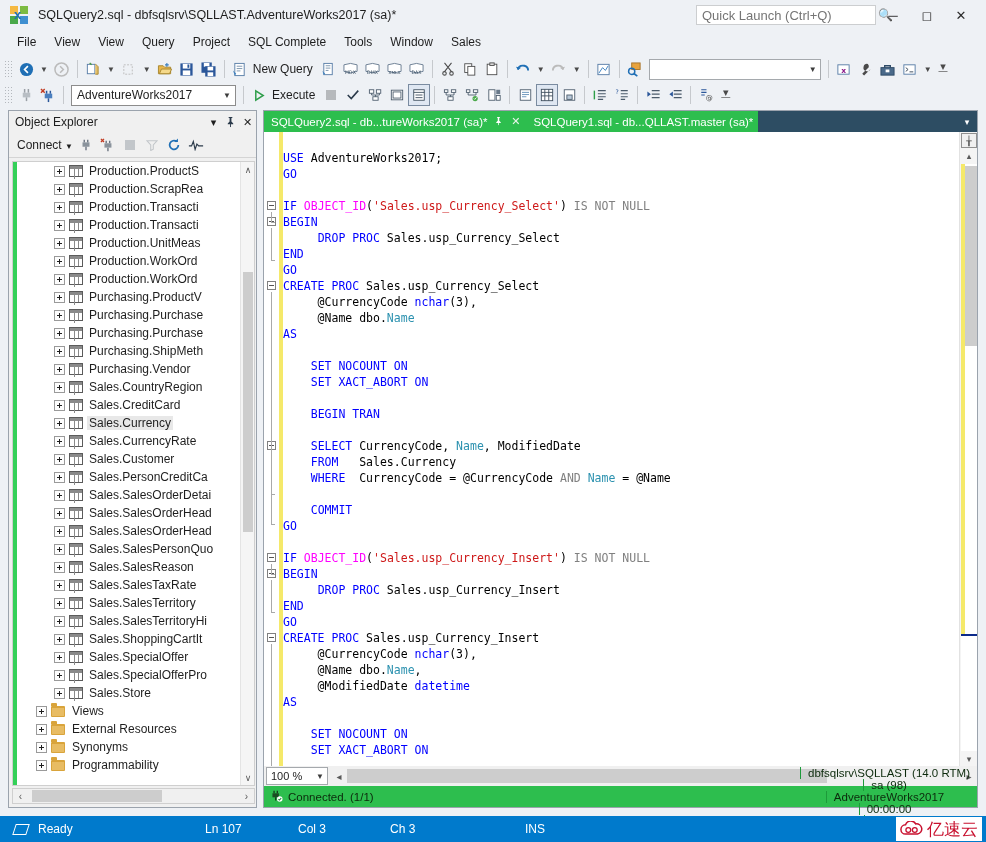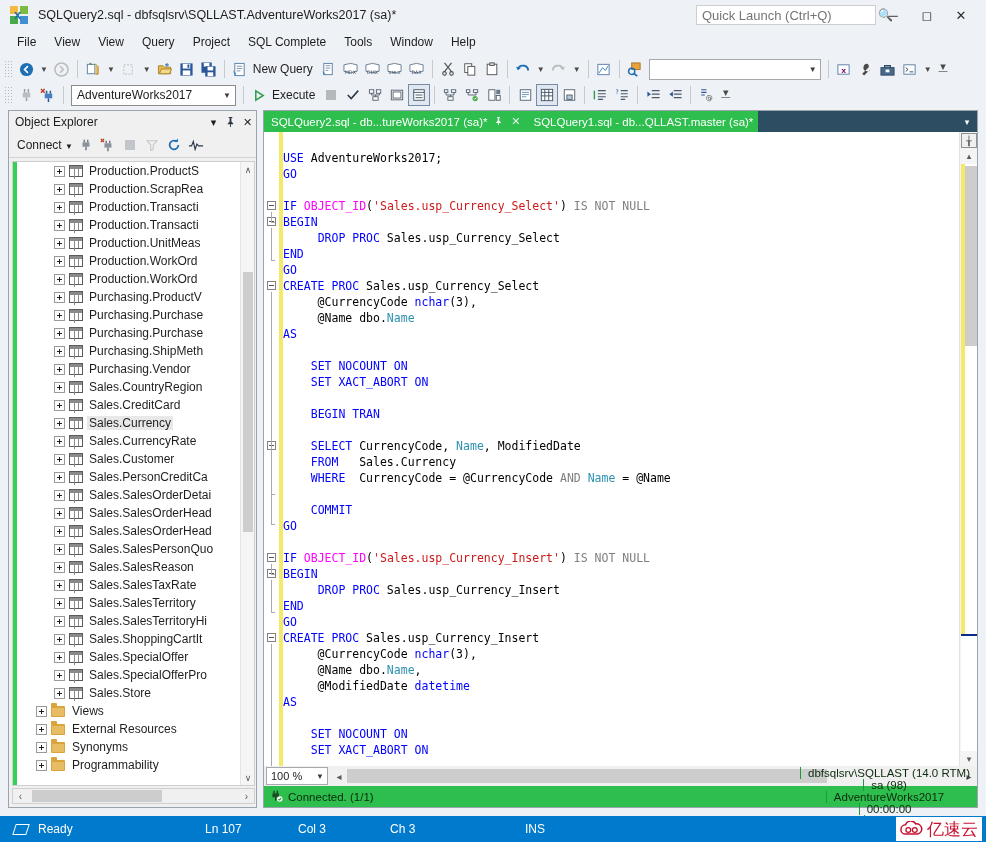--- a/index.html
+++ b/index.html
@@ -348,21 +348,21 @@
 
   <div class="menubar">
     <div class="menu-item">File</div>
     <div class="menu-item">View</div>
     <div class="menu-item">View</div>
     <div class="menu-item">Query</div>
     <div class="menu-item">Project</div>
     <div class="menu-item">SQL Complete</div>
     <div class="menu-item">Tools</div>
     <div class="menu-item">Window</div>
-    <div class="menu-item">Help</div>
+    <div class="menu-item">Sales</div>
   </div>
 
   <div class="toolbar toolbar1">
     <div class="grip"></div>
     <div class="tb-dd">
       <div class="tb-btn">
         <svg width="15" height="15" viewBox="0 0 16 16">
             <circle cx="8" cy="8" r="7" fill="#1f6fb5"></circle>
             <path d="M9.5 4.5 L6 8 L9.5 11.5" stroke="#fff" stroke-width="1.8" fill="none"></path>
           </svg>

